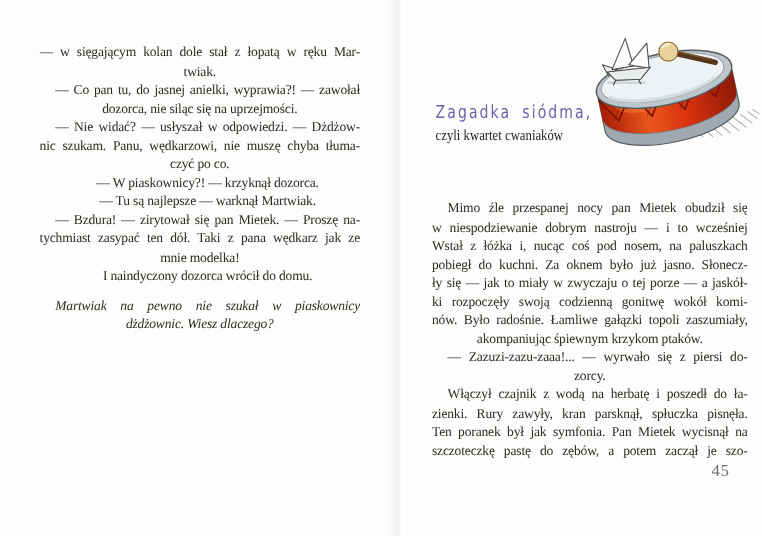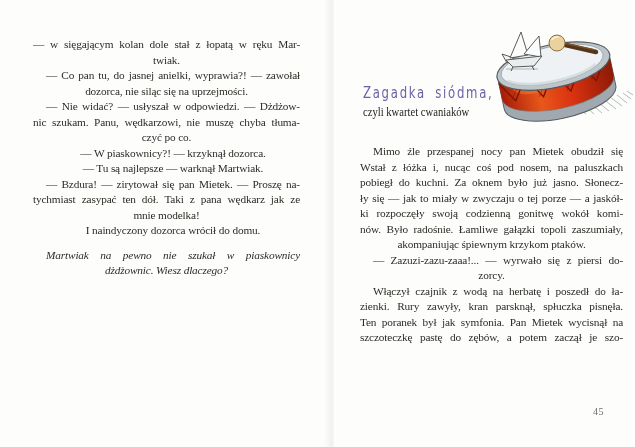--- a/index.html
+++ b/index.html
@@ -21,21 +21,21 @@
     background: linear-gradient(to right, rgba(0,0,0,0), rgba(110,110,100,0.09) 45%, rgba(255,255,255,0.5) 60%, rgba(0,0,0,0));
     pointer-events: none;
   }
   .textblock {
     position: absolute;
     color: #2e2b26;
     font-size: 11.3px;
     letter-spacing: -0.15px;
   }
   #left-text  { left: 33px;  top: 37px;  width: 267px; }
-  #right-text { left: 360px; top: 144px; width: 263px; }
+  #right-text { left: 360px; top: 167px; width: 263px; }
   .ln {
     height: 15.5px;
     line-height: 15.5px;
     overflow: hidden;
     text-align: center;
   }
   .ln.j { text-align: justify; }
   .ln.j::after { content: ""; display: inline-block; width: 100%; height: 0; vertical-align: top; }
   .ln.ind { text-indent: 13px; }
   .ln.q { font-weight: normal; font-style: italic; }
@@ -60,22 +60,22 @@
     margin: 3px 0 0 0;
     font-family: "Liberation Serif", serif;
     font-size: 12.5px;
     color: #201d1a;
     transform: scaleX(0.85);
     transform-origin: left top;
     white-space: nowrap;
   }
   #illustration { position: absolute; left: 476px; top: 24px; width: 158px; height: 102px; }
   #page-num {
-    position: absolute; left: 593px; top: 406px;
-    font-size: 10px; color: #6f6f6f; letter-spacing: 0.5px;
+    position: absolute; left: 593px; top: 386px;
+    font-size: 14px; color: #6f6f6f; letter-spacing: 0.5px;
   }
 </style>
 </head>
 <body>
 
 <div id="spread">
 
   <div id="gutter"></div>
 
   <div>
@@ -143,20 +143,21 @@
       <g>
         <path d="M85,20 L120,28" stroke="#53351a" stroke-width="4.5" stroke-linecap="round"></path>
         <path d="M85,18.5 L117,25.5" stroke="#7a5026" stroke-width="1.4" stroke-linecap="round"></path>
         <circle cx="81" cy="19" r="8" fill="#ead29f" stroke="#8e6f3c" stroke-width="1"></circle>
         <path d="M76,15.5 a6.5,6.5 0 0 1 6,-2.5" stroke="#fdf2d6" stroke-width="1.6" fill="none" stroke-linecap="round"></path>
       </g>
     </svg>
 
     <div id="right-text" class="textblock">
         <div class="ln j ind">Mimo źle przespanej nocy pan Mietek obudził się</div>
+        <div class="ln j">w niespodziewanie dobrym nastroju — i to wcześniej</div>
         <div class="ln j">Wstał z łóżka i, nucąc coś pod nosem, na paluszkach</div>
         <div class="ln j">pobiegł do kuchni. Za oknem było już jasno. Słonecz-</div>
         <div class="ln j">ły się — jak to miały w zwyczaju o tej porze — a jaskół-</div>
         <div class="ln j">ki rozpoczęły swoją codzienną gonitwę wokół komi-</div>
         <div class="ln j">nów. Było radośnie. Łamliwe gałązki topoli zaszumiały,</div>
         <div class="ln">akompaniując śpiewnym krzykom ptaków.</div>
         <div class="ln j ind">— Zazuzi-zazu-zaaa!... — wyrwało się z piersi do-</div>
         <div class="ln">zorcy.</div>
         <div class="ln j ind">Włączył czajnik z wodą na herbatę i poszedł do ła-</div>
         <div class="ln j">zienki. Rury zawyły, kran parsknął, spłuczka pisnęła.</div>

